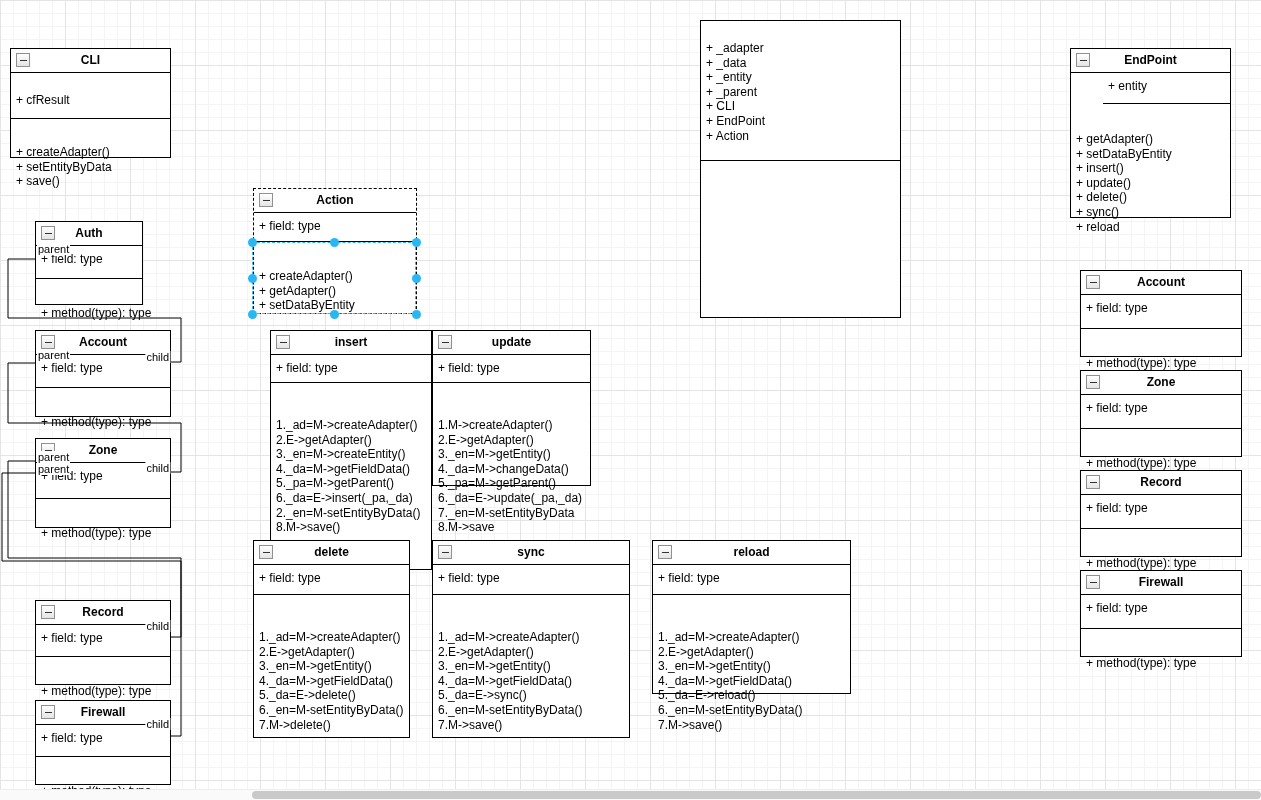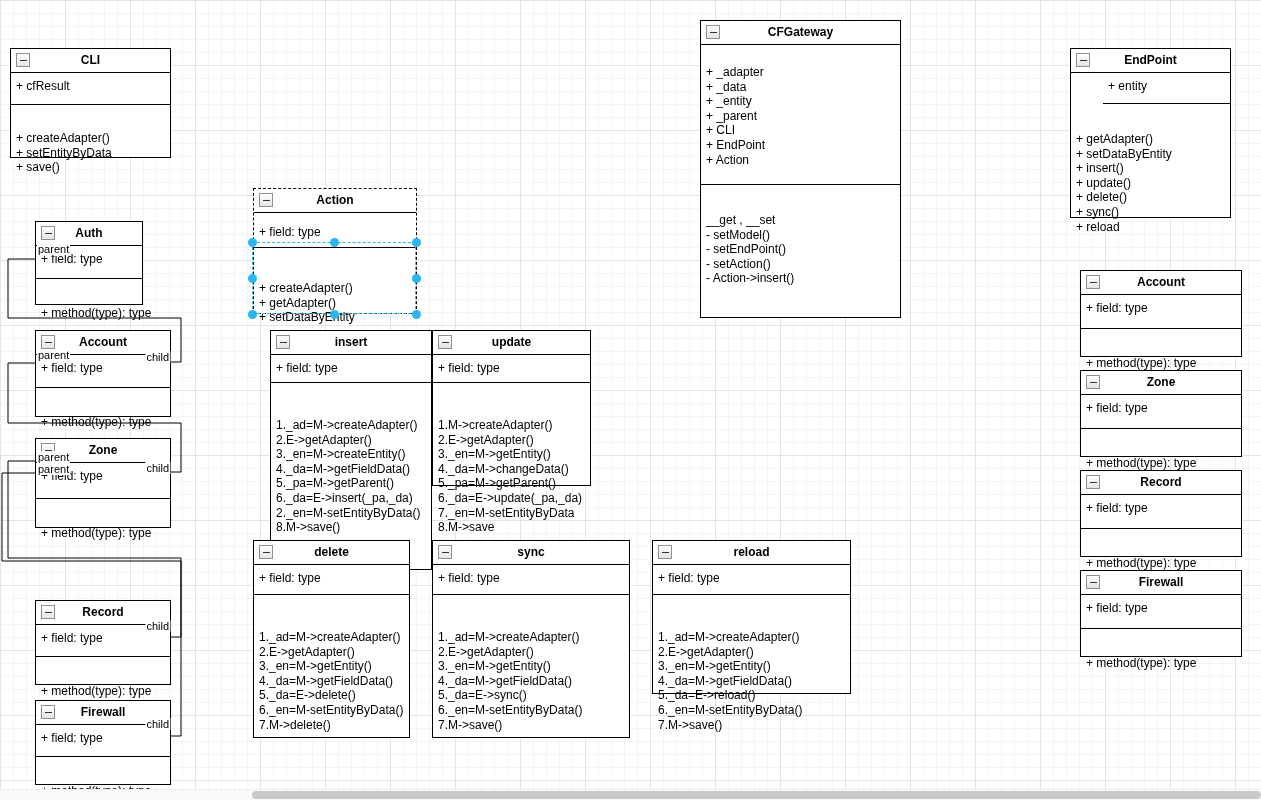--- a/index.html
+++ b/index.html
@@ -7,21 +7,21 @@
   .canvas{position:relative;width:1261px;height:800px;background-color:#ffffff;
     background-image:
       linear-gradient(#e4e4e4 1px, transparent 1px),
       linear-gradient(90deg,#e4e4e4 1px, transparent 1px),
       linear-gradient(#f4f4f4 1px, transparent 1px),
       linear-gradient(90deg,#f4f4f4 1px, transparent 1px);
     background-size:65px 65px,65px 65px,13px 13px,13px 13px;}
   #connector-layer{position:absolute;left:0;top:0;z-index:1;}
   .uml-box{position:absolute;background:#fff;border:1px solid #000;box-sizing:border-box;
     display:flex;flex-direction:column;z-index:2;color:#000;}
-  .uml-box.dashed{border-style:dashed;gap:6px;}
+  .uml-box.dashed{border-style:dashed;}
   .uml-title-row{position:relative;height:23px;border-bottom:1px solid #000;flex:none;}
   .uml-title{display:block;font-size:12px;font-weight:bold;text-align:center;line-height:23px;}
   .collapse-icon{position:absolute;left:5px;top:4px;width:14px;height:14px;box-sizing:border-box;
     border:1px solid #909090;background:linear-gradient(#ffffff,#e4e4e4);}
   .collapse-icon .minus{position:absolute;left:3px;top:6px;width:7px;height:1px;background:#333;}
   .uml-fields{border-bottom:1px solid #000;box-sizing:border-box;padding:6px 3px 3px 5px;flex:none;}
   .uml-methods{flex:1;box-sizing:border-box;padding:7px 3px 3px 5px;margin-top:20px;}
   .row{font-size:12px;line-height:14.6px;white-space:pre;}
   .edge-label{position:absolute;z-index:3;font-size:11px;line-height:12px;background:#fff;
     padding:0 1px;color:#000;}
@@ -46,21 +46,21 @@
       <polyline points="35,473 2,473 2,561 181,561 181,736 171,736" fill="none" stroke="#000000" stroke-width="1"></polyline>
     </svg>
   <div id="nodes-layer">
       <div class="uml-box" style="left: 10px; top: 48px; width: 161px; height: 110px;">
     <div class="uml-title-row">
       <span class="collapse-icon">
             <span class="minus"></span>
           </span>
       <span class="uml-title">CLI</span>
     </div>
-    <div class="uml-fields" style="height: 32px;">
+    <div class="uml-fields" style="height: 32px; margin-top: 14px;">
           <div class="row">+ cfResult</div>
         </div>
     <div class="uml-methods" style="padding-top: 6px;">
           <div class="row">+ createAdapter()</div>
           <div class="row">+ setEntityByData</div>
           <div class="row">+ save()</div>
         </div>
   </div>
       <div class="uml-box" style="left: 35px; top: 221px; width: 108px; height: 84px;">
     <div class="uml-title-row">
@@ -244,41 +244,28 @@
           <div class="row">1._ad=M-&gt;createAdapter()</div>
           <div class="row">2.E-&gt;getAdapter()</div>
           <div class="row">3._en=M-&gt;getEntity()</div>
           <div class="row">4._da=M-&gt;getFieldData()</div>
           <div class="row">5._da=E-&gt;reload()</div>
           <div class="row">6._en=M-setEntityByData()</div>
           <div class="row">7.M-&gt;save()</div>
         </div>
   </div>
       <div class="uml-box" style="left: 700px; top: 20px; width: 201px; height: 298px;">
-    <div class="uml-title-row">
-      <span class="collapse-icon">
-            <span class="minus"></span>
-          </span>
-      <span class="uml-title">CFGateway</span>
-    </div>
     <div class="uml-fields" style="height: 140px; padding-top: 20px;">
           <div class="row">+ _adapter</div>
           <div class="row">+ _data</div>
           <div class="row">+ _entity</div>
           <div class="row">+ _parent</div>
           <div class="row">+ CLI</div>
           <div class="row">+ EndPoint</div>
           <div class="row">+ Action</div>
-        </div>
-    <div class="uml-methods" style="padding-top: 8px;">
-          <div class="row">__get , __set</div>
-          <div class="row">- setModel()</div>
-          <div class="row">- setEndPoint()</div>
-          <div class="row">- setAction()</div>
-          <div class="row">- Action-&gt;insert()</div>
         </div>
   </div>
       <div class="uml-box" style="left: 1070px; top: 48px; width: 161px; height: 170px;">
     <div class="uml-title-row">
       <span class="collapse-icon">
             <span class="minus"></span>
           </span>
       <span class="uml-title">EndPoint</span>
     </div>
     <div class="uml-fields" style="height: 31px; margin-left: 32px;">

